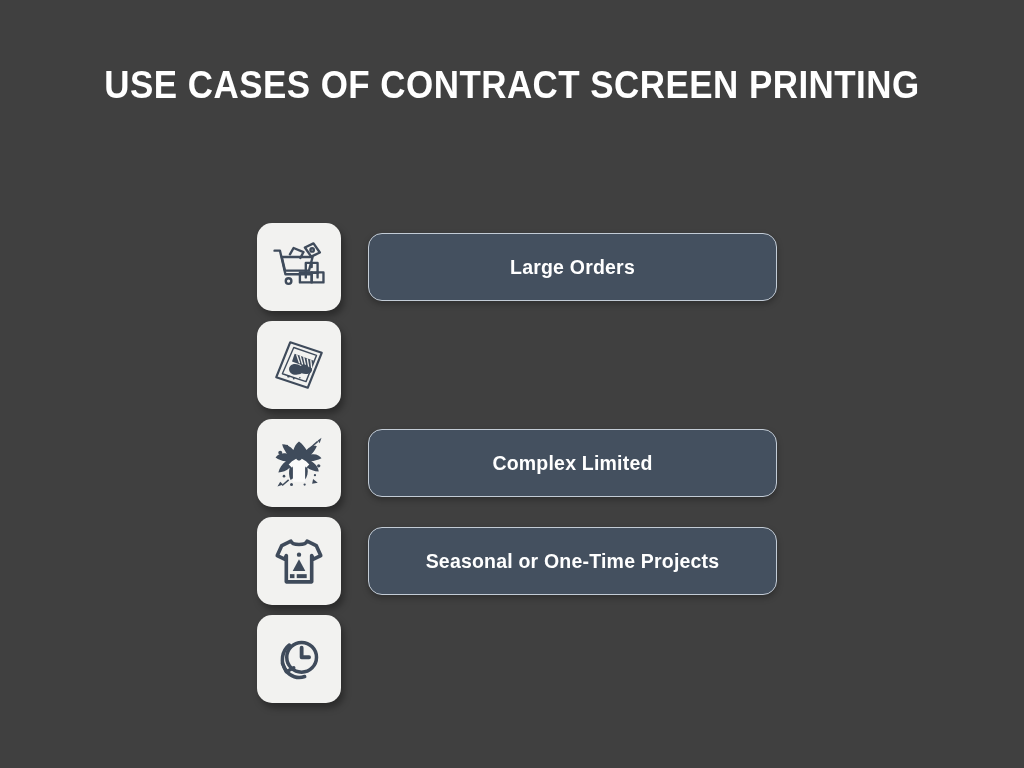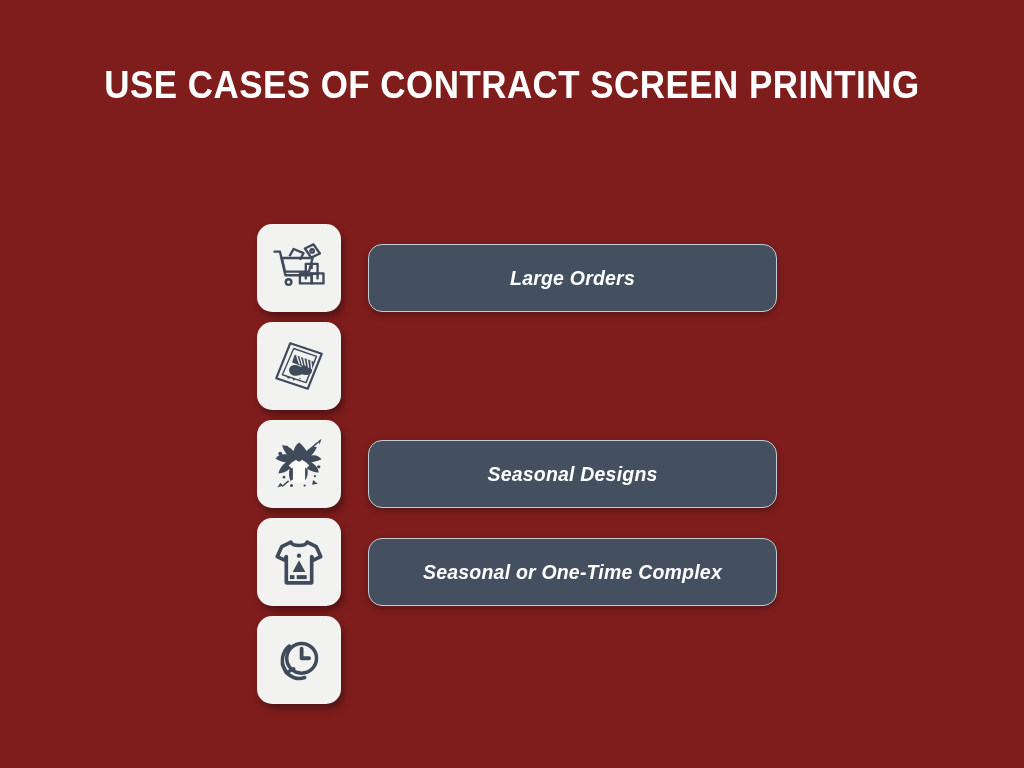--- a/index.html
+++ b/index.html
@@ -10,21 +10,21 @@
     width: 1024px;
     height: 768px;
     background: #12294a;
     font-family: "Liberation Sans", sans-serif;
     overflow: hidden;
   }
   .slide {
     position: relative;
     width: 1024px;
     height: 768px;
-    background: #7f1d1d;
+    background: #404040;
   }
 
   
   .title {
     position: absolute;
     top: 64px;
     left: 0;
     width: 1024px;
     text-align: center;
     color: #ffffff;
@@ -43,22 +43,21 @@
     position: absolute;
     top: 222px;
     left: 257px;
     width: 520px;
   }
   .row {
     position: relative;
     height: 90px;
     margin-bottom: 8px;
     display: flex;
-    align-items: flex-end;
-    font-style: italic;
+    align-items: center;
   }
 
   
   .tile {
     position: relative;
     width: 84px;
     height: 88px;
     flex: 0 0 84px;
     background: #f2f2f0;
     border-radius: 15px;
@@ -184,42 +183,42 @@
             </g>
             <g fill="#fbfbfa">
               <path d="M24.5 30 L29 27.5 C30.5 30 33.5 30 35 27.5 L39.5 30
                        L43 33.5 L39.5 37 L38.5 35.5 L38.5 52 L25.5 52
                        L25.5 35.5 L24.5 37 L21 33.5 Z"></path>
             </g>
           </svg>
         </span>
       </div>
       <div class="pill">
-        <span class="pill-label">Seasonal Designs</span>
+        <span class="pill-label">Complex Limited</span>
       </div>
     </div>
 
     <div class="row">
       <div class="tile">
         <span>
           <svg width="58" height="58" viewBox="0 0 64 64" fill="none" stroke="#3f4b5b" stroke-width="4" stroke-linecap="round" stroke-linejoin="round">
             <path d="M23 10 L13 15 L8 26 L16 30 L18 26 L18 55 L46 55
                      L46 26 L48 30 L56 26 L51 15 L41 10
                      C39 15 25 15 23 10 Z"></path>
             <g fill="#3f4b5b" stroke="none">
               <circle cx="32" cy="25" r="2.4"></circle>
               <path d="M32 30 L39 43 L25 43 Z"></path>
               <rect x="22" y="46.5" width="5" height="4.4"></rect>
               <rect x="29.5" y="46.5" width="11" height="4.4"></rect>
             </g>
           </svg>
         </span>
       </div>
       <div class="pill">
-        <span class="pill-label">Seasonal or One-Time Complex</span>
+        <span class="pill-label">Seasonal or One-Time Projects</span>
       </div>
     </div>
 
     <div class="row">
       <div class="tile">
         <span>
           <svg width="56" height="56" viewBox="0 0 64 64" fill="none" stroke="#3f4b5b" stroke-width="4" stroke-linecap="round" stroke-linejoin="round">
             <circle cx="35" cy="30" r="17"></circle>
             <path d="M35 19 L35 30 L43.5 30" stroke-width="4.4"></path>
             <path d="M21 16 C12 23 10.5 36 17 45 C22 52 30.5 55 38.5 52"></path>

